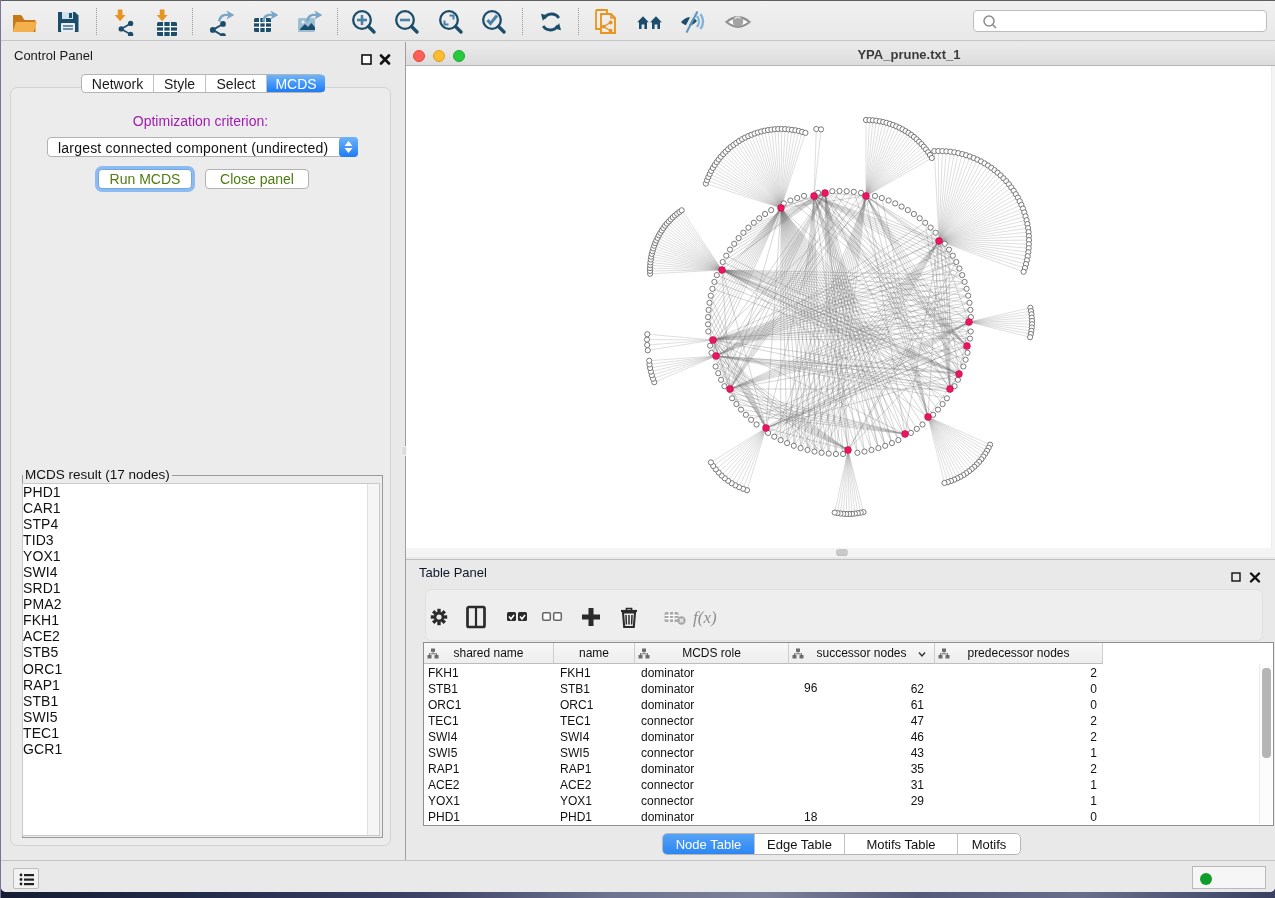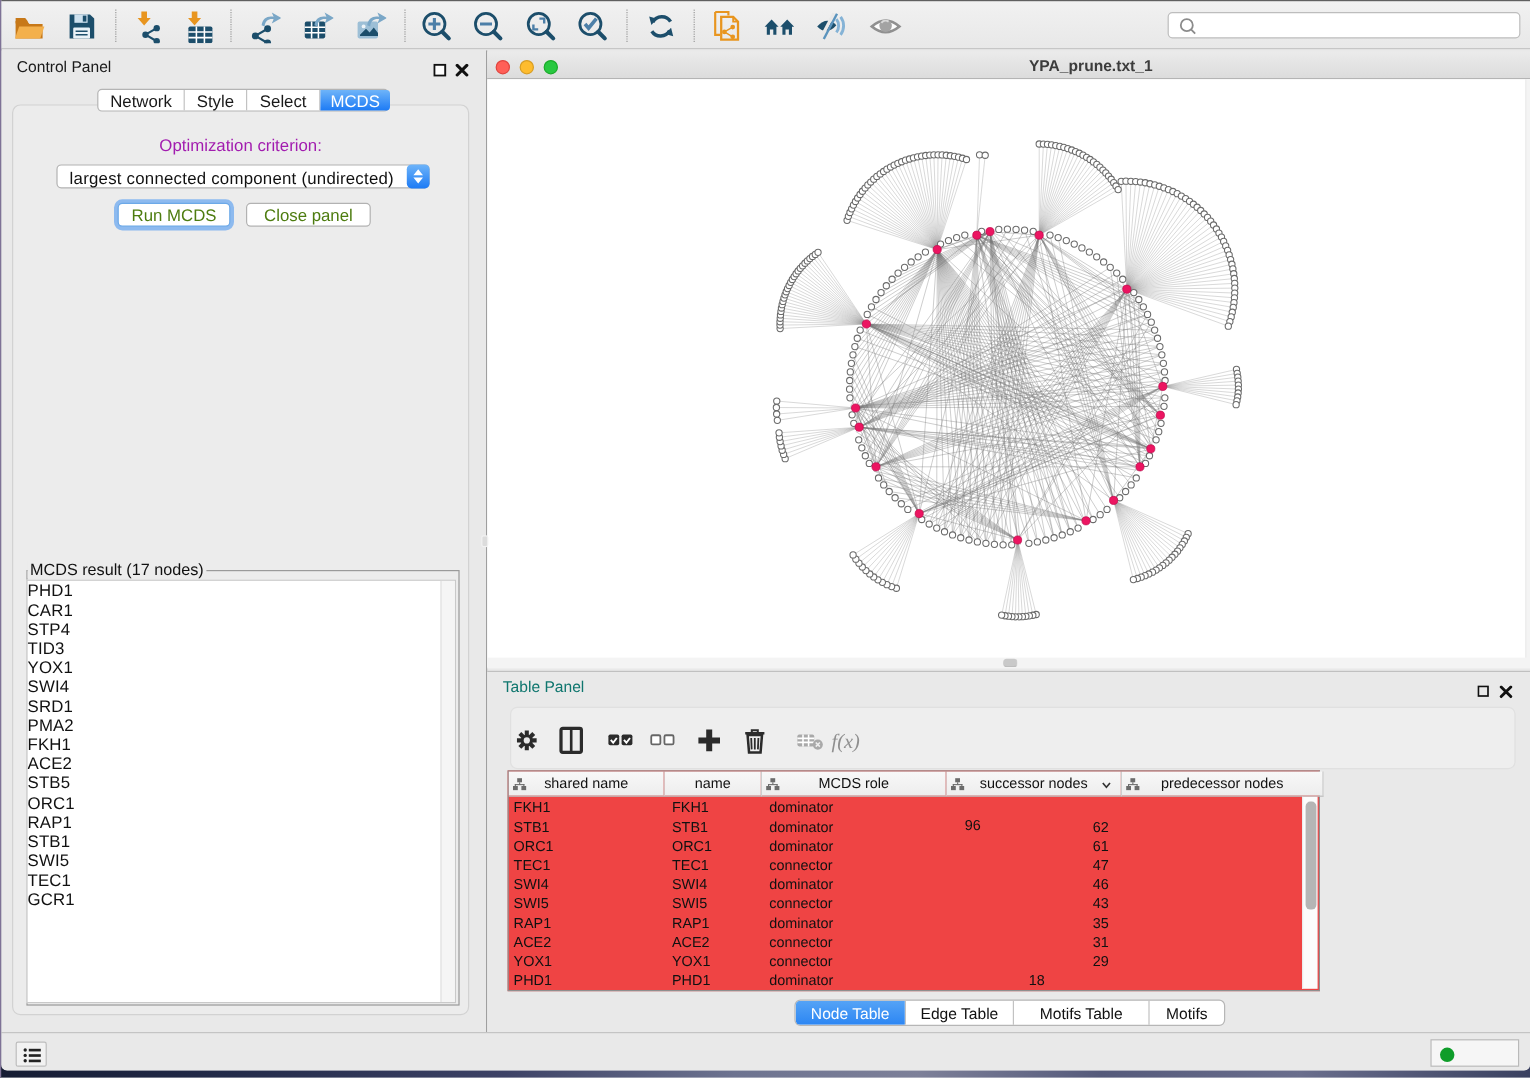--- a/index.html
+++ b/index.html
@@ -37,24 +37,24 @@
 .rside { position:absolute; left:404px; top:42px; width:869px; height:818px; border-left:1px solid #9f9f9f; }
 .nwin { position:absolute; left:0; top:0; width:869px; height:515px; }
 .nw-title { position:absolute; left:0; top:1px; width:100%; height:23px; background:linear-gradient(#ebebeb,#dcdcdc); border-bottom:1px solid #b4b4b4; }
 .tl { position:absolute; top:7px; width:12px; height:12px; border-radius:50%; }
 .nw-name { position:absolute; left:363px; width:280px; text-align:center; top:4px; font-size:13px; font-weight:bold; color:#3c3c3c; }
 .canvas { position:absolute; left:0; top:24px; width:869px; height:490px; background:#fff; }
 .hscroll { position:absolute; left:0; top:506px; width:869px; height:9px; background:#f4f4f4; }
 .hscroll .th { position:absolute; left:430px; top:1px; width:12px; height:7px; background:#c9c9c9; border-radius:3px; }
 
 .tpanel { position:absolute; left:0; top:517px; width:869px; height:301px; background:#e9e9e9; border-top:1px solid #c0c0c0; }
-.tp-title { position:absolute; left:13px; top:5px; font-size:13px; color:#0f766e; }
+.tp-title { position:absolute; left:13px; top:5px; font-size:13px; color:#0f172a; }
 .tp-icons { position:absolute; right:14px; top:9px; }
 .tp-toolbar { position:absolute; left:19px; top:29px; width:838px; height:52px; background:#eeeeee; border:1px solid #e0e0e0; border-radius:6px; }
-.tbl { position:absolute; left:17px; top:82px; width:677px; height:184px; background:#ef4444; border:1px solid #8f8f8f; }
+.tbl { position:absolute; left:17px; top:82px; width:851px; height:184px; background:#ffffff; border:1px solid #8f8f8f; }
 .thead { position:absolute; left:0; top:0; height:21px; display:flex; }
 .th { position:relative; height:21px; background:linear-gradient(#f8f8f8,#ededed); border-right:1px solid #cecece; border-bottom:1px solid #bdbdbd; font-size:12px; color:#111; }
 .th .lbl { position:absolute; width:100%; text-align:center; top:3px; }
 .trow { position:absolute; font-size:12px; color:#111; height:16px; line-height:16px; }
 .vscroll { position:absolute; right:1px; top:21px; bottom:1px; width:13px; background:#fcfcfc; border-left:1px solid #ececec; }
 .vscroll .th2 { position:absolute; left:2px; top:4px; width:9px; height:90px; background:#b5b5b5; border-radius:4px; }
 .btabs { position:absolute; left:256px; top:273px; height:22px; display:flex; border:1px solid #b6b6b6; border-radius:5px; background:#fff; font-size:13px; }
 .btabs .t { display:flex; align-items:center; justify-content:center; color:#111; border-right:1px solid #c2c2c2; }
 .btabs .t:last-child { border-right:none; }
 .btabs .sel { background:linear-gradient(#55a3f6,#2c86f3); color:#fff; }
@@ -1228,21 +1228,21 @@
           <div class="trow" style="left:380px;top:134px;width:120px;text-align:right;">31</div>
           <div class="trow" style="left:553px;top:134px;width:120px;text-align:right;">1</div>
           <div class="trow" style="left:4px;top:150px;width:130px;">YOX1</div>
           <div class="trow" style="left:136px;top:150px;width:70px;">YOX1</div>
           <div class="trow" style="left:217px;top:150px;width:140px;">connector</div>
           <div class="trow" style="left:380px;top:150px;width:120px;text-align:right;">29</div>
           <div class="trow" style="left:553px;top:150px;width:120px;text-align:right;">1</div>
           <div class="trow" style="left:4px;top:166px;width:130px;">PHD1</div>
           <div class="trow" style="left:136px;top:166px;width:70px;">PHD1</div>
           <div class="trow" style="left:217px;top:166px;width:140px;">dominator</div>
-          <div class="trow" style="left:380px;top:166px;width:120px;text-align:center;">18</div>
+          <div class="trow" style="left:380px;top:166px;width:120px;text-align:left;">18</div>
           <div class="trow" style="left:553px;top:166px;width:120px;text-align:right;">0</div>
           <div class="vscroll">
             <div class="th2"></div>
           </div>
       </div>
       <div class="btabs">
         <div class="t sel" style="width:92px;border-radius:4px 0 0 4px;">Node Table</div>
         <div class="t" style="width:90px;">Edge Table</div>
         <div class="t" style="width:113px;">Motifs Table</div>
         <div class="t" style="width:62px;border-radius:0 4px 4px 0;">Motifs</div>

